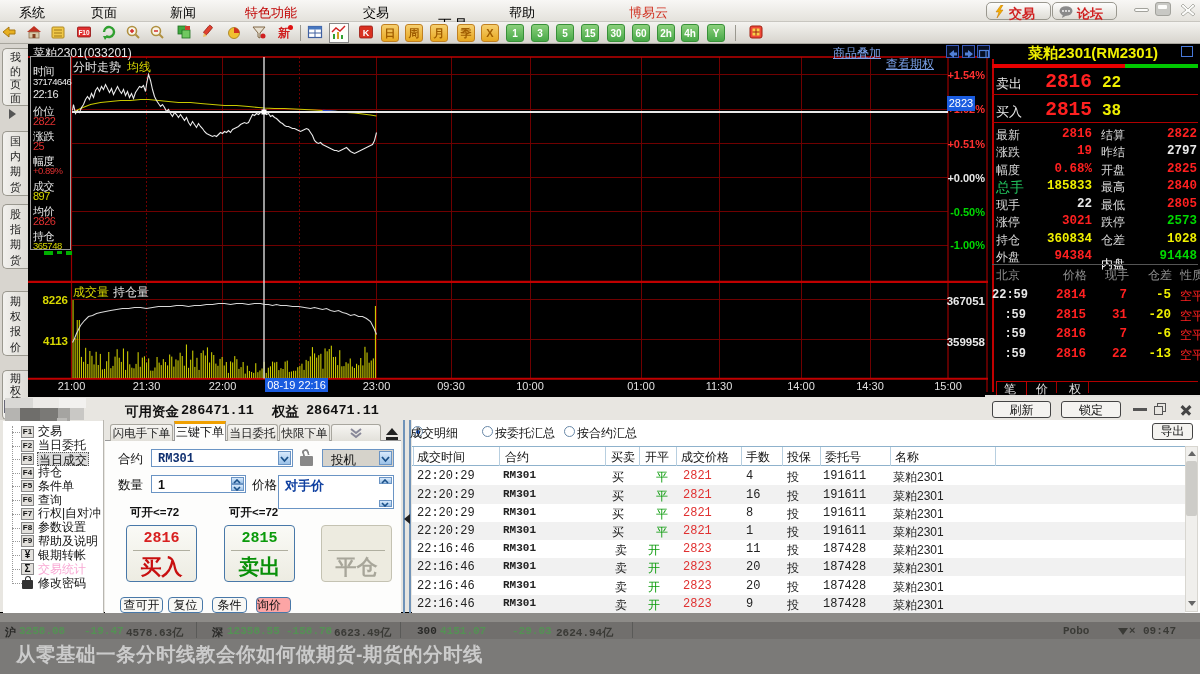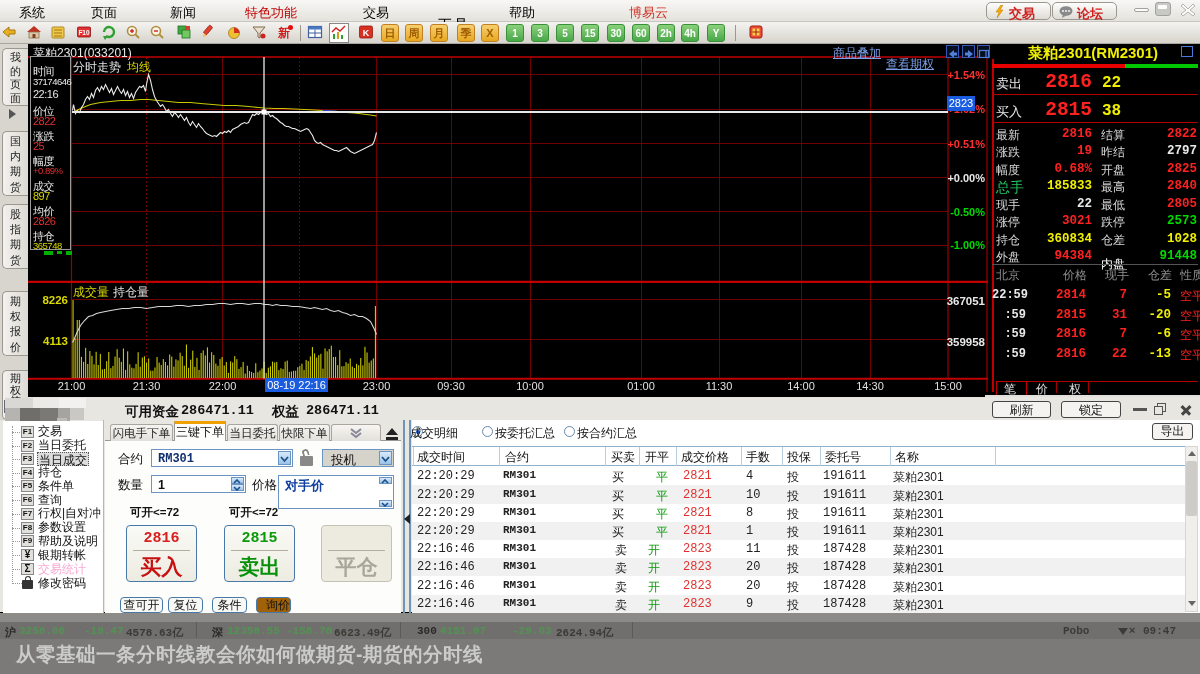--- a/index.html
+++ b/index.html
@@ -616,21 +616,21 @@
 <div style="position:absolute;left:0;top:27px;width:100%;text-align:center;font-size:21px;font-weight:bold;color:#089008">卖出</div>
   </div>
 <div class="ab" style="left:321px;top:525px;width:71px;height:57px;border:1.5px solid #c4c2b2;border-radius:4px;background:#edebe0">
 <div style="position:absolute;left:0;top:4px;width:100%;text-align:center;font-size:15px;font-weight:bold;color:#888;font-family:'Liberation Mono',monospace"></div>
 <div style="position:absolute;left:6px;top:24px;width:57px;height:1px;background:#b0afa0"></div>
 <div style="position:absolute;left:0;top:27px;width:100%;text-align:center;font-size:21px;font-weight:bold;color:#a8a69a">平仓</div>
   </div>
 <div class="ab" style="left:120px;top:597px;width:43px;height:16px;border:1.5px solid #4878a8;border-radius:4px;background:#f8f8f5;font-size:12px;color:#111;text-align:center;line-height:14px">查可开</div>
 <div class="ab" style="left:168px;top:597px;width:35px;height:16px;border:1.5px solid #4878a8;border-radius:4px;background:#f8f8f5;font-size:12px;color:#111;text-align:center;line-height:14px">复位</div>
 <div class="ab" style="left:212px;top:597px;width:35px;height:16px;border:1.5px solid #4878a8;border-radius:4px;background:#f8f8f5;font-size:12px;color:#111;text-align:center;line-height:14px">条件</div>
-<div class="ab" style="left:256px;top:597px;width:35px;height:16px;border:1.5px solid #4878a8;border-radius:4px;background:#a16207;font-size:12px;color:#111;text-align:right;line-height:14px">询价</div>
+<div class="ab" style="left:256px;top:597px;width:35px;height:16px;border:1.5px solid #4878a8;border-radius:4px;background:#fca5a5;font-size:12px;color:#111;text-align:left;line-height:14px">询价</div>
 <div class="ab" style="left:403px;top:420px;width:2px;height:194px;background:#7093b8"></div>
 <div class="ab" style="left:409px;top:420px;width:2px;height:194px;background:#7093b8"></div>
 <div class="ab" style="left:404px;top:514px;width:0;height:0;border-top:5px solid transparent;border-bottom:5px solid transparent;border-right:6px solid #222"></div>
 <div class="ab" style="left:412px;top:420px;width:788px;height:194px;background:#fff"></div>
 <div class="ab" style="left:412px;top:426px;width:11px;height:11px;border-radius:50%;border:1.5px solid #6888a8;background:#fff">
     <div style="position:absolute;left:2.5px;top:2.5px;width:4px;height:4px;border-radius:50%;background:#1a58c8"></div>
   </div>
 <div class="ab" style="left:410px;top:425px;font-size:12px;color:#111">成交明细</div>
 <div class="ab" style="left:482px;top:426px;width:11px;height:11px;border-radius:50%;border:1.5px solid #6888a8;background:#fff"></div>
 <div class="ab" style="left:495px;top:425px;font-size:12px;color:#111">按委托汇总</div>
@@ -665,21 +665,21 @@
 <div class="ab mono" style="left:746px;top:469.4px;font-size:12px;color:#222">4</div>
 <div class="ab" style="left:787px;top:469.4px;font-size:12px;color:#222">投</div>
 <div class="ab mono" style="left:823px;top:469.4px;font-size:12px;color:#222">191611</div>
 <div class="ab" style="left:893px;top:469.4px;font-size:12px;color:#222">菜粕2301</div>
 <div class="ab" style="left:412px;top:485.4px;width:773px;height:18.2px;background:#f1f1f1"></div>
 <div class="ab mono" style="left:417px;top:487.6px;font-size:12px;color:#222">22:20:29</div>
 <div class="ab mono" style="left:503px;top:487.6px;font-size:11px;font-weight:bold;color:#222">RM301</div>
 <div class="ab" style="left:612px;top:487.6px;font-size:12px;color:#222">买</div>
 <div class="ab" style="left:656px;top:487.6px;font-size:12px;color:#0a9a0a">平</div>
 <div class="ab mono" style="left:683px;top:487.6px;font-size:12px;color:#e03030">2821</div>
-<div class="ab mono" style="left:746px;top:487.6px;font-size:12px;color:#222">10</div>
+<div class="ab mono" style="left:746px;top:487.6px;font-size:12px;color:#222">16</div>
 <div class="ab" style="left:787px;top:487.6px;font-size:12px;color:#222">投</div>
 <div class="ab mono" style="left:823px;top:487.6px;font-size:12px;color:#222">191611</div>
 <div class="ab" style="left:893px;top:487.6px;font-size:12px;color:#222">菜粕2301</div>
 <div class="ab mono" style="left:417px;top:505.8px;font-size:12px;color:#222">22:20:29</div>
 <div class="ab mono" style="left:503px;top:505.8px;font-size:11px;font-weight:bold;color:#222">RM301</div>
 <div class="ab" style="left:612px;top:505.8px;font-size:12px;color:#222">买</div>
 <div class="ab" style="left:656px;top:505.8px;font-size:12px;color:#0a9a0a">平</div>
 <div class="ab mono" style="left:683px;top:505.8px;font-size:12px;color:#e03030">2821</div>
 <div class="ab mono" style="left:746px;top:505.8px;font-size:12px;color:#222">8</div>
 <div class="ab" style="left:787px;top:505.8px;font-size:12px;color:#222">投</div>

